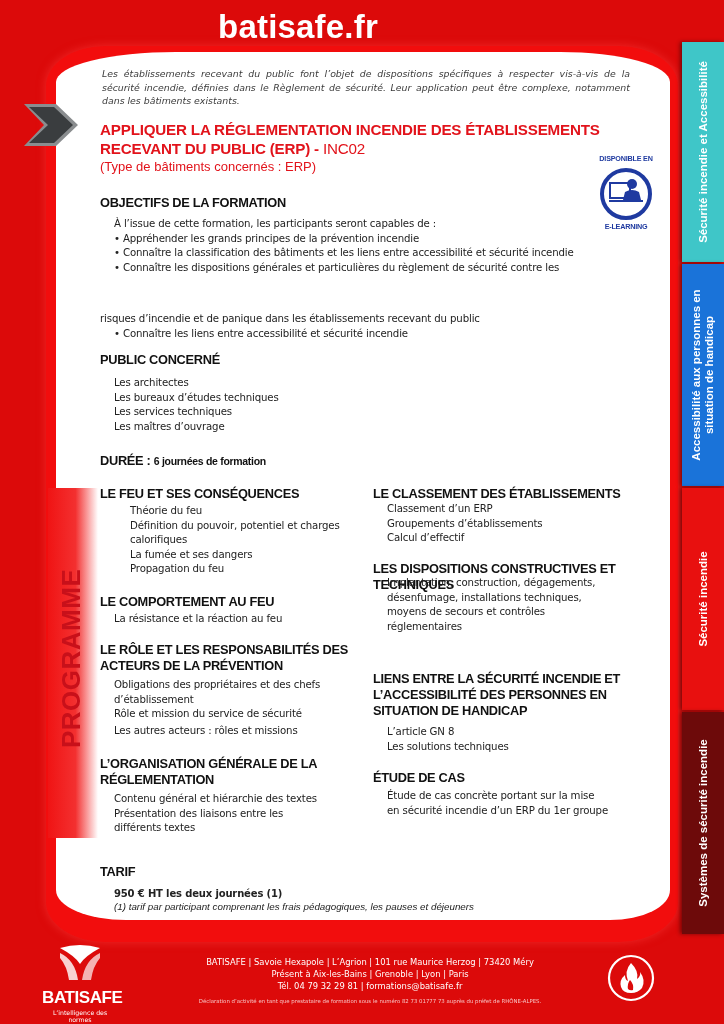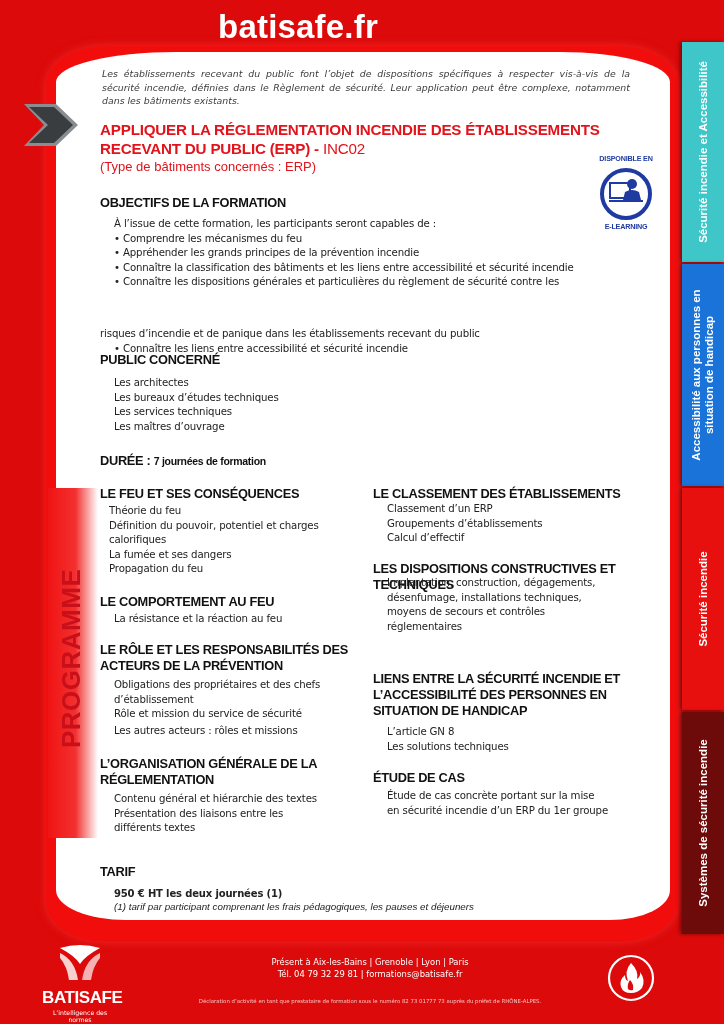--- a/index.html
+++ b/index.html
@@ -124,45 +124,44 @@
     <line x1="10" y1="34" x2="44" y2="34" stroke="#1f3aa0" stroke-width="2"></line>
     <circle cx="33" cy="17" r="5" fill="#1f3aa0"></circle>
     <path d="M24 33 L26 25 Q33 21 40 25 L42 33 Z" fill="#1f3aa0"></path>
   </svg>
   <div class="lbl">E-LEARNING</div>
 </div>
 
 <div class="h" style="left:100px; top:195px;">OBJECTIFS DE LA FORMATION</div>
 <div class="body-txt" style="left:114px; top:217px;">
   <div>À l’issue de cette formation, les participants seront capables de :</div>
-  <div>• Comprendre les mécanismes du feu</div>
   <div>• Appréhender les grands principes de la prévention incendie</div>
   <div>• Connaître la classification des bâtiments et les liens entre accessibilité et sécurité incendie</div>
   <div>• Connaître les dispositions générales et particulières du règlement de sécurité contre les</div>
   <div style="margin-left:-14px;margin-top:37px;">risques d’incendie et de panique dans les établissements recevant du public</div>
   <div>• Connaître les liens entre accessibilité et sécurité incendie</div>
 </div>
 
 <div class="h" style="left:100px; top:352px;">PUBLIC CONCERNÉ</div>
 <div class="body-txt" style="left:114px; top:376px;">
   <div>Les architectes</div>
   <div>Les bureaux d’études techniques</div>
   <div>Les services techniques</div>
   <div>Les maîtres d’ouvrage</div>
 </div>
 
 <div class="h" style="left:100px; top:453px;">
-  <span>DURÉE : </span><span style="font-size:10.5px;">7 journées de formation</span>
+  <span>DURÉE : </span><span style="font-size:10.5px;">6 journées de formation</span>
 </div>
 
 <div class="prog-band"></div>
 <div class="prog-label">PROGRAMME</div>
 
 <div class="h" style="left:100px; top:486px;text-align:right;">LE FEU ET SES CONSÉQUENCES</div>
-<div class="body-txt" style="left:109px; top:504px;">
+<div class="body-txt" style="left:130px; top:504px;">
   <div>Théorie du feu</div>
   <div>Définition du pouvoir, potentiel et charges</div>
   <div>calorifiques</div>
   <div>La fumée et ses dangers</div>
   <div>Propagation du feu</div>
 </div>
 
 <div class="h" style="left:100px; top:594px;">LE COMPORTEMENT AU FEU</div>
 <div class="body-txt" style="left:114px; top:612px;">
   <div>La résistance et la réaction au feu</div>
@@ -234,20 +233,21 @@
   <svg width="46" height="38" viewBox="0 0 46 38">
     <path d="M3 4 Q23 -2 43 4 Q28 12 23 20 Q18 12 3 4 Z" fill="#ffffff"></path>
     <path d="M3 9 Q18 16 21 36 L12 36 Q10 22 3 14 Z" fill="#f8d0d0"></path>
     <path d="M43 9 Q28 16 25 36 L34 36 Q36 22 43 14 Z" fill="#f8d0d0" opacity="0.85"></path>
   </svg>
   <div class="name">BATISAFE</div>
   <div class="tag">L’intelligence des normes</div>
 </div>
 
 <div class="footer-info">
+  <div>BATISAFE | Savoie Hexapole | L’Agrion | 101 rue Maurice Herzog | 73420 Méry</div>
   <div>Présent à Aix-les-Bains | Grenoble | Lyon | Paris</div>
   <div>Tél. 04 79 32 29 81 | formations@batisafe.fr</div>
 </div>
 <div class="footer-decl">Déclaration d’activité en tant que prestataire de formation sous le numéro 82 73 01777 73 auprès du préfet de RHÔNE-ALPES.</div>
 
 <svg class="fire-icon" width="50" height="50" viewBox="0 0 50 50">
   <circle cx="25" cy="25" r="22" fill="none" stroke="#fff" stroke-width="2.2"></circle>
   <path d="M25 10 Q33 18 31 26 Q35 23 34 19 Q40 27 36 35 Q32 40 25 40 Q17 40 15 34 Q13 27 19 22 Q19 27 22 28 Q18 18 25 10 Z" fill="#fff"></path>
   <path d="M24 27 Q28 31 27 37 Q24 38 22 36 Q21 31 24 27 Z" fill="#dc0a0a"></path>
 </svg>

